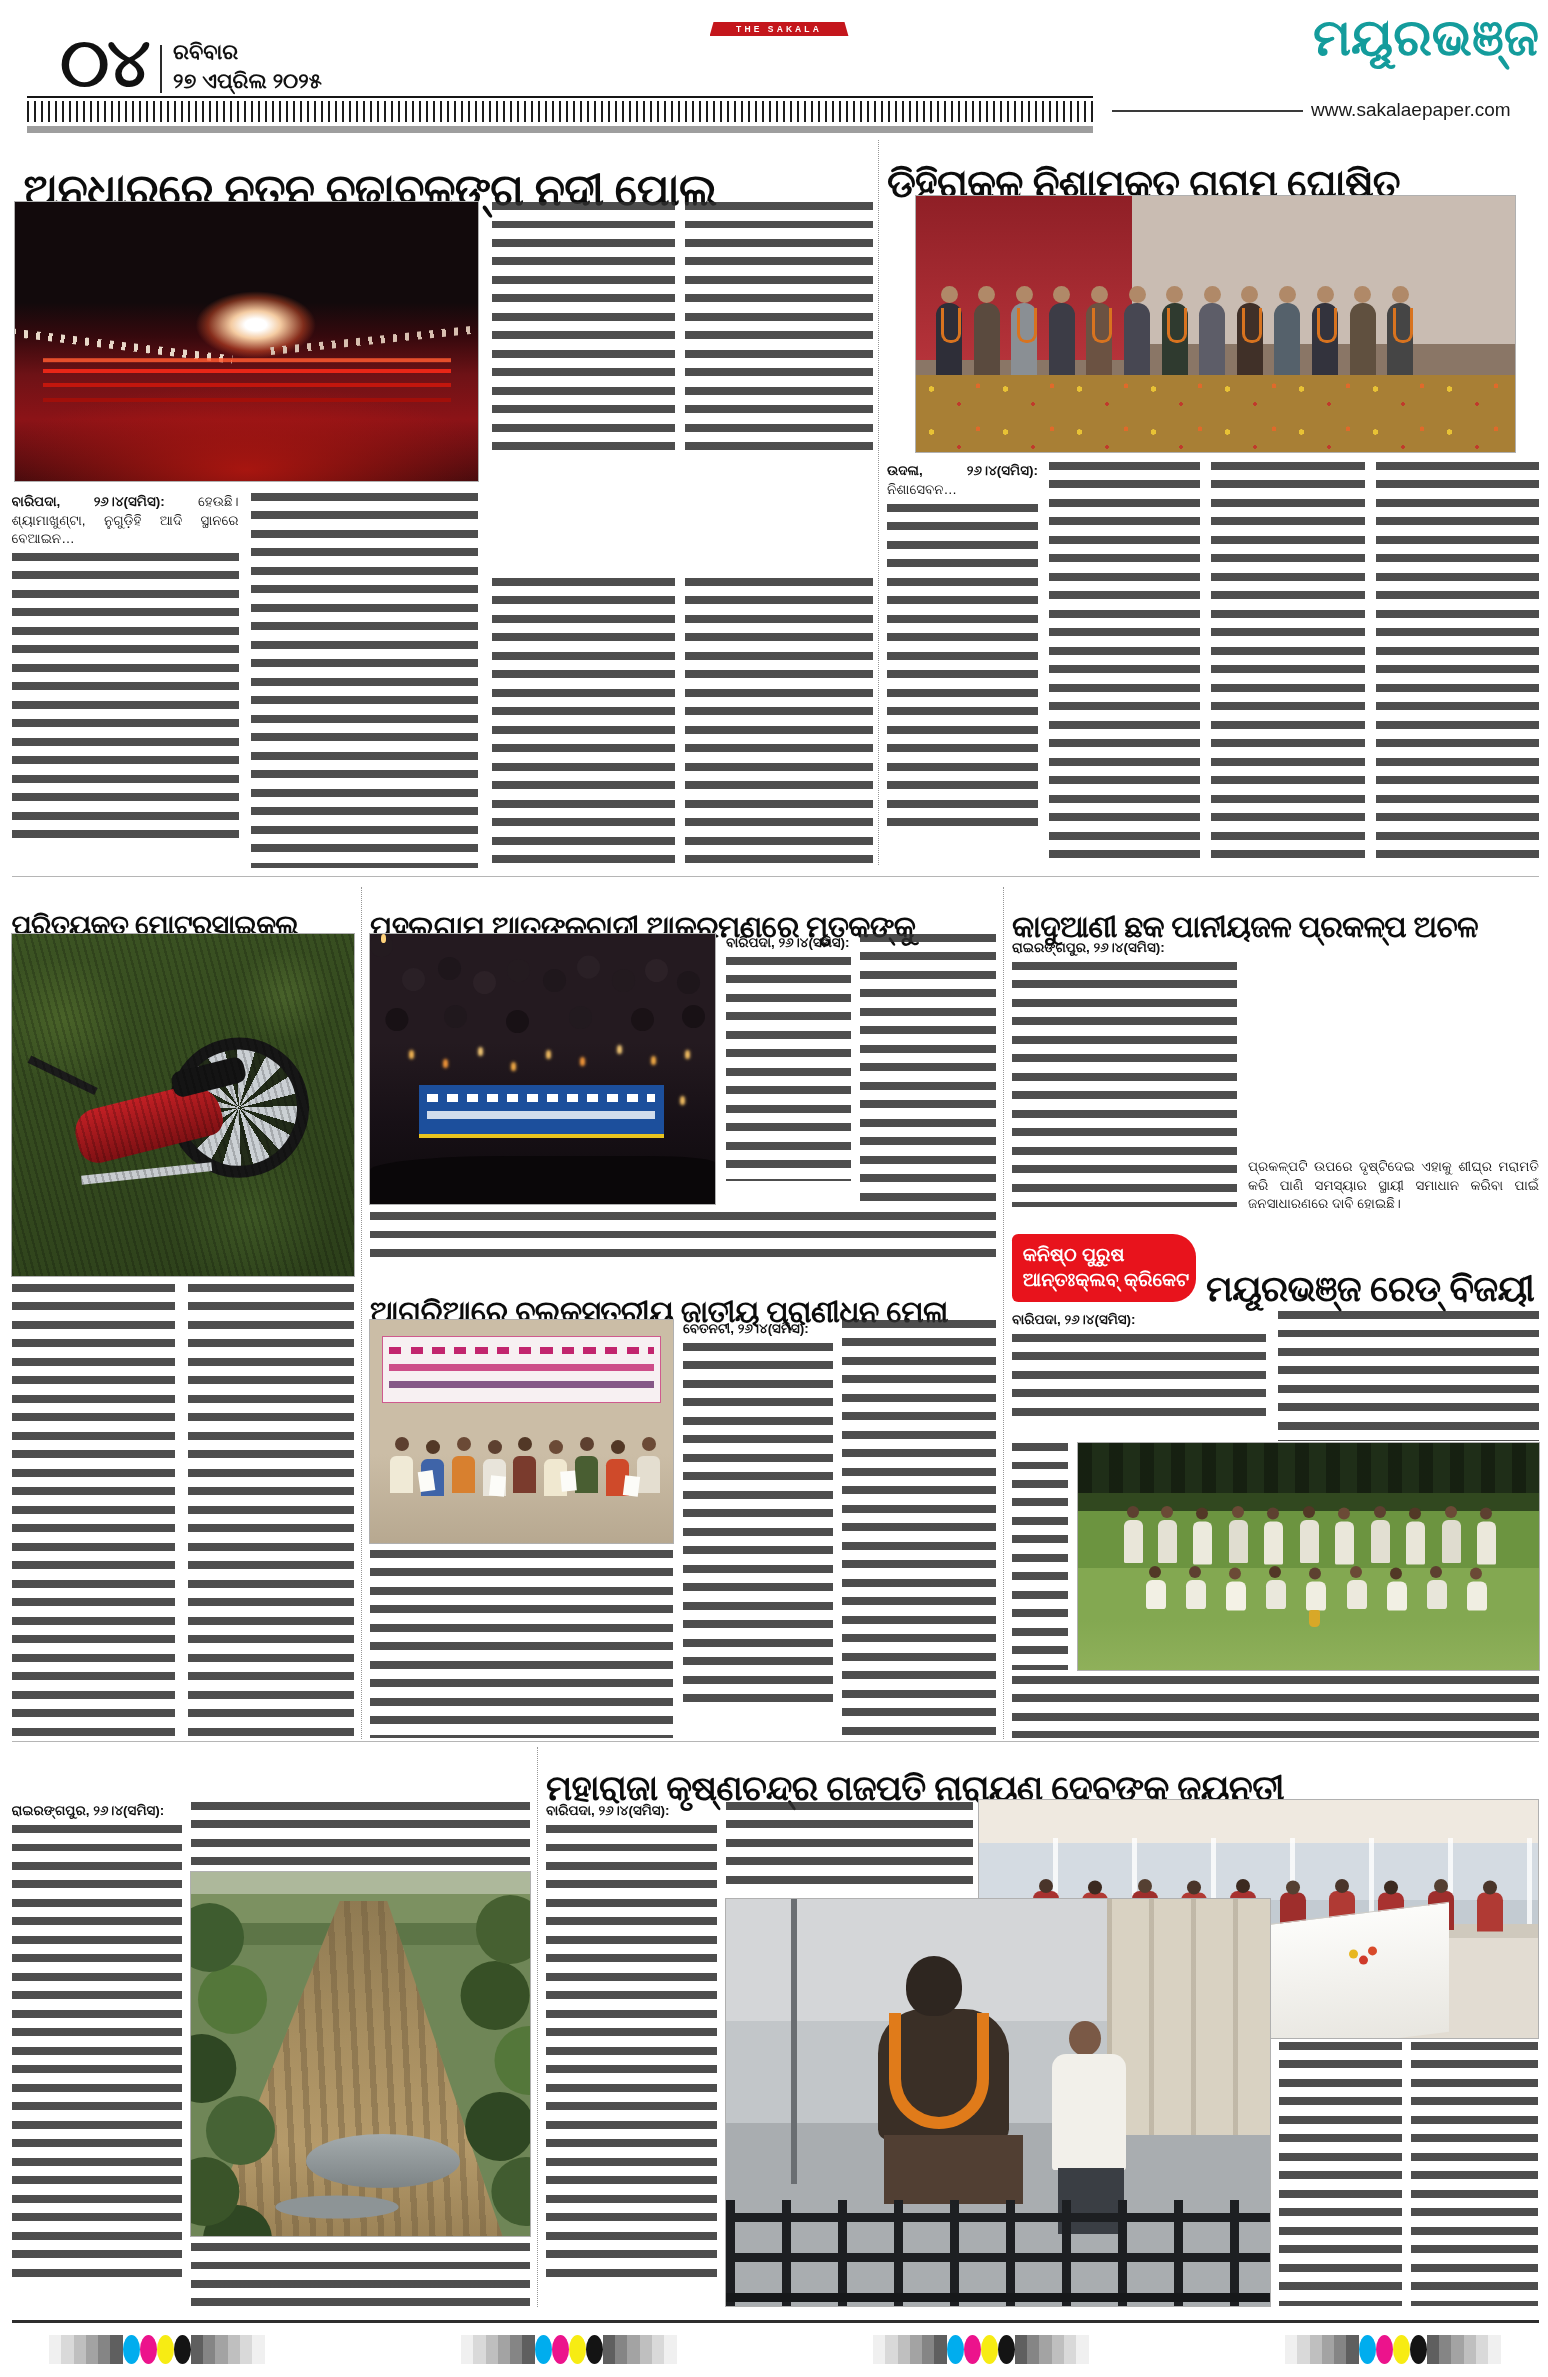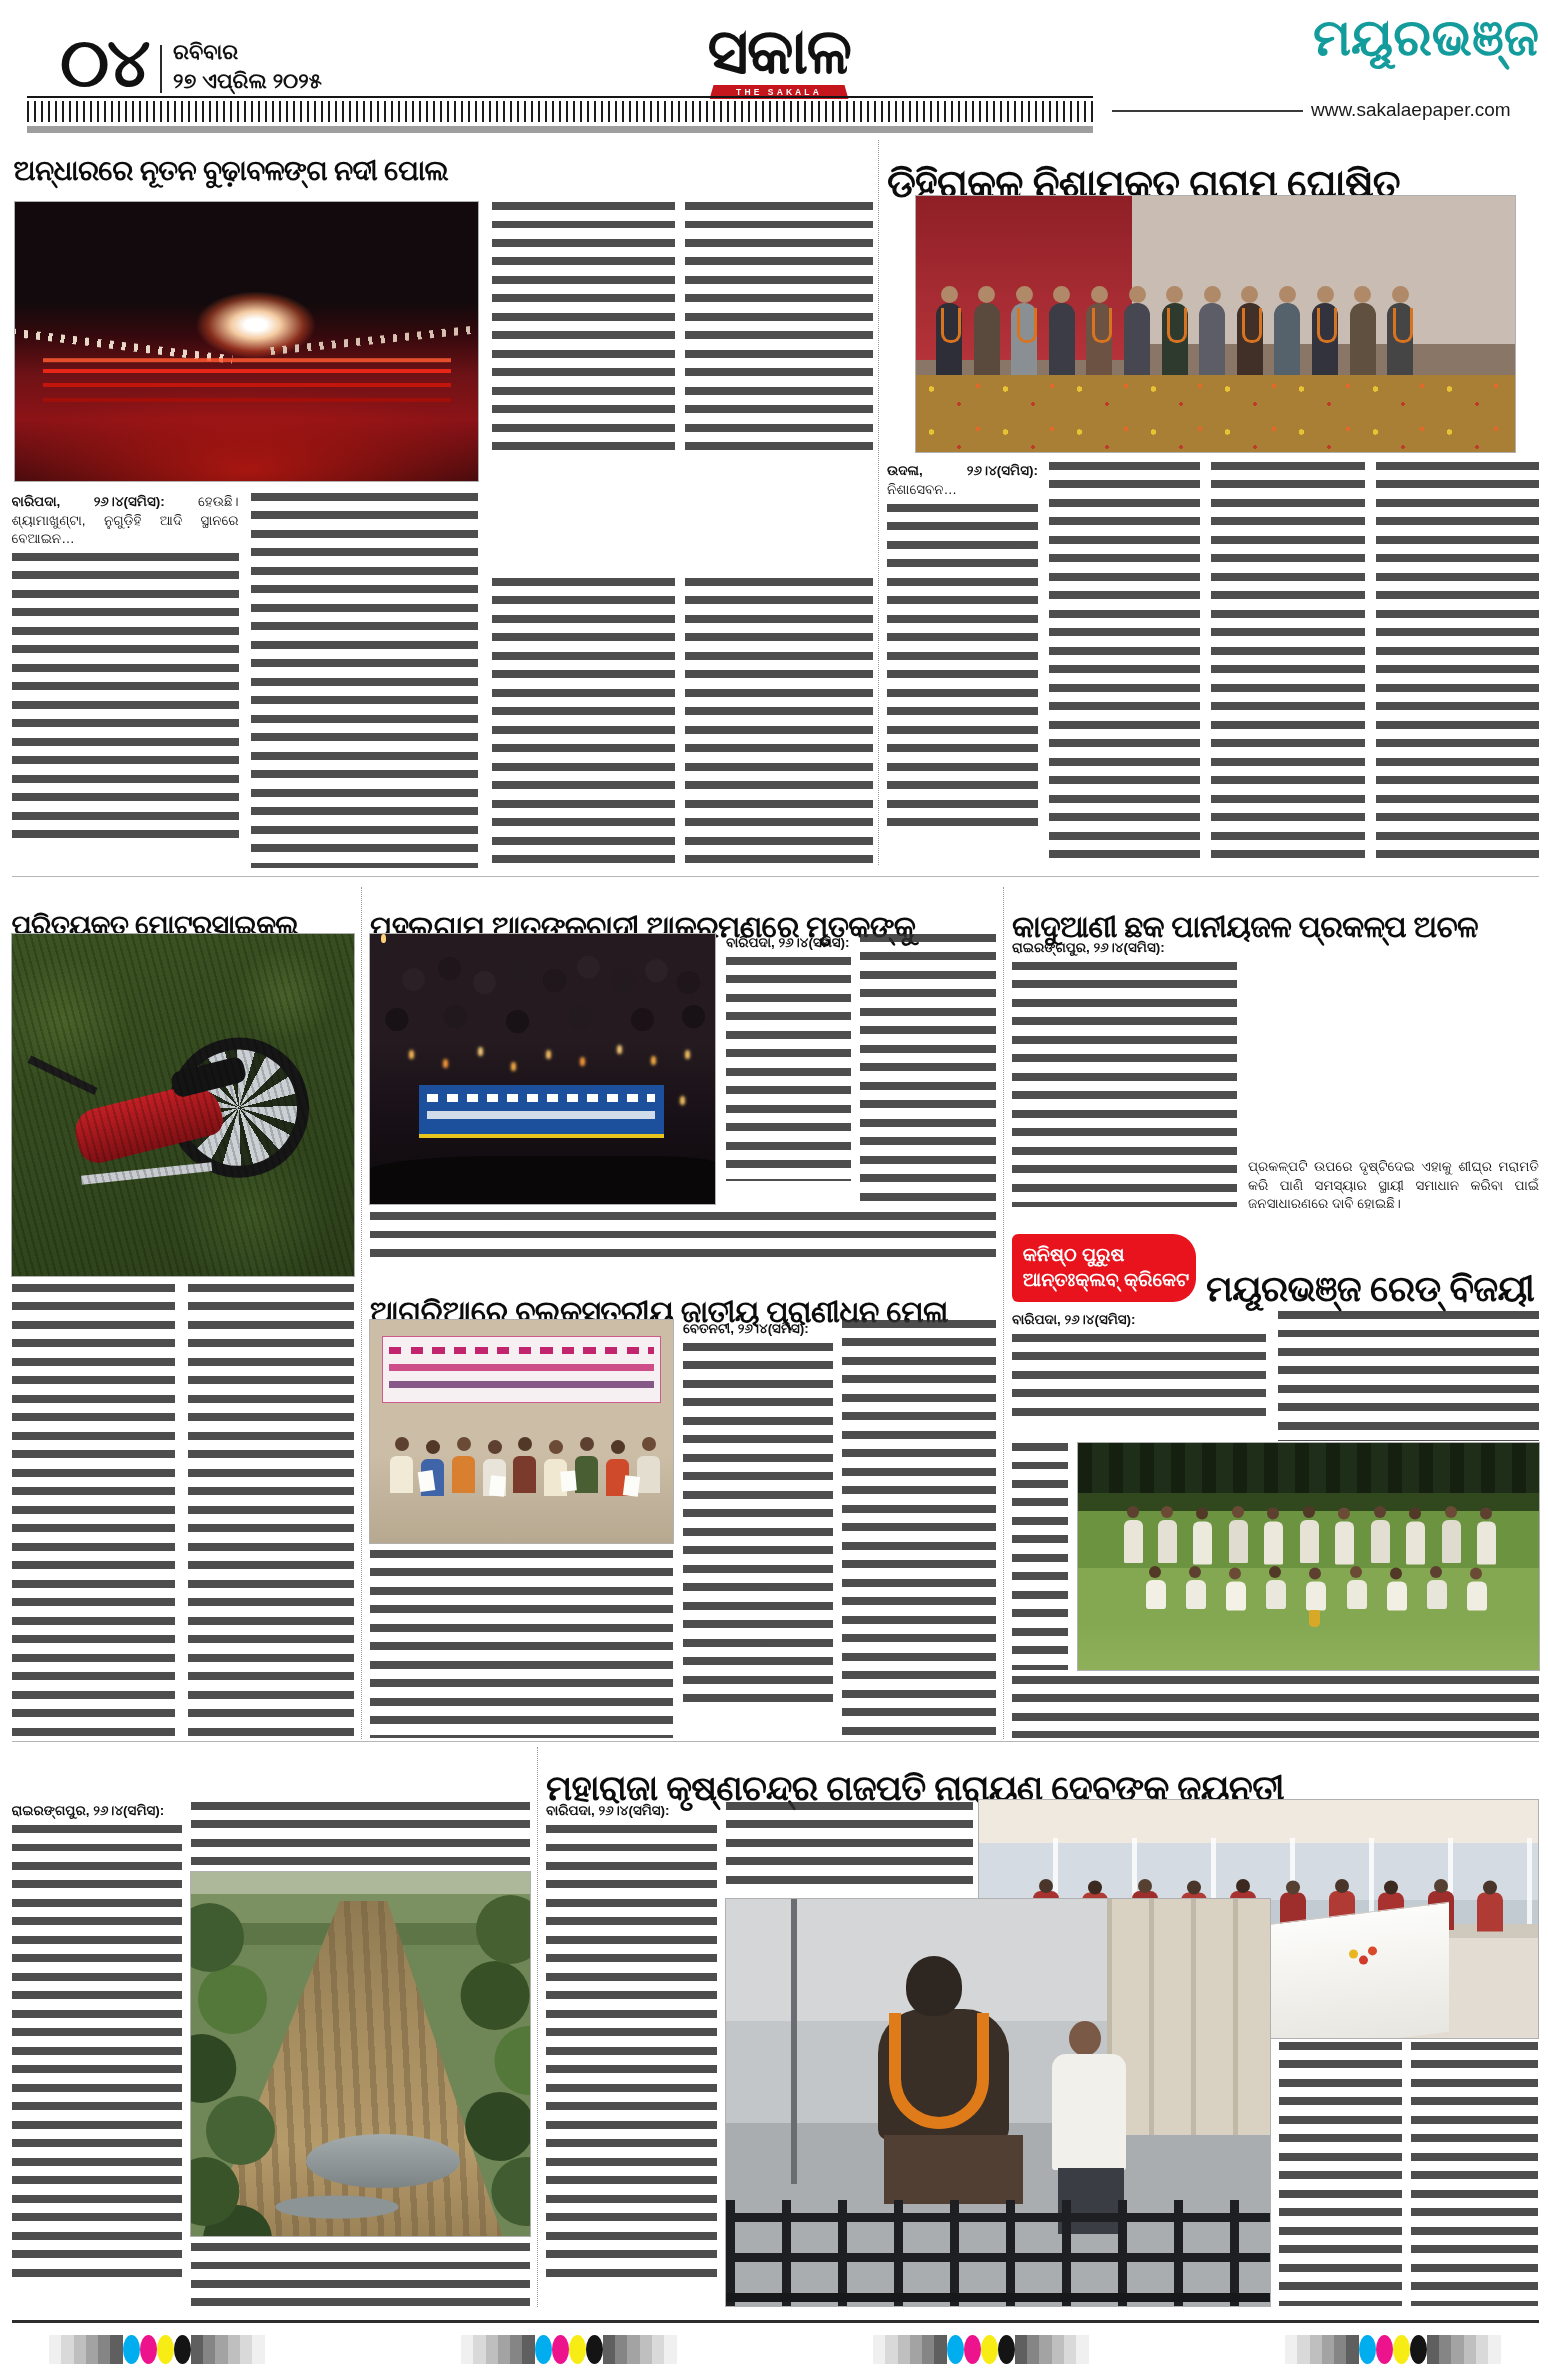--- a/index.html
+++ b/index.html
@@ -29,21 +29,21 @@
   .col{position:absolute;overflow:hidden;}
   .body{margin:0;font-size:13.5px;line-height:18.5px;text-align:justify;color:#101010;}
   .body b{font-weight:800;}
   .gk{position:absolute;background-image:repeating-linear-gradient(180deg,#2e2e2e 0 7.7px,transparent 7.7px 18.5px);opacity:.85;}
   .gk2{background-image:repeating-linear-gradient(180deg,#2e2e2e 0 7.7px,transparent 7.7px 18.5px);opacity:.85;}
   .vsep{position:absolute;border-left:1.5px dotted #969696;width:0;}
   .hsep{position:absolute;height:0.8px;background:#b5b5b5;}
   .photo{position:absolute;overflow:hidden;outline:0.8px solid #b0b0b0;background:#ddd;}
   
   .art1{left:11.6px;top:137px;width:861px;height:731px;}
-  .a1h{left:2px;top:0;width:861px;font-size:28px;}
+  .a1h{left:12px;top:0;width:861px;font-size:44px;}
   .ph-bridge{left:3.9px;top:65px;width:463px;height:279px;background:
     radial-gradient(ellipse 77px 43px at 52% 44%,#fff 0 14%,rgba(255,214,170,.95) 32%,rgba(255,96,48,.4) 62%,transparent 78%),
     radial-gradient(ellipse 70% 38% at 50% 96%,rgba(190,24,16,.8),transparent 80%),
     linear-gradient(180deg,#120a0c 0 36%,#35090d 48%,#6e1216 62%,#8c1317 78%,#3f0a0d 100%);}
   .ph-bridge .railL{position:absolute;left:-4.6px;top:50%;width:48%;height:7.7px;transform:rotate(7deg);
     background:repeating-linear-gradient(90deg,#e8d8c8 0 3.9px,transparent 3.9px 12.3px);}
   .ph-bridge .railR{position:absolute;right:-4.6px;top:48%;width:46%;height:7.7px;transform:rotate(-6deg);
     background:repeating-linear-gradient(90deg,#d8c0b0 0 3.9px,transparent 3.9px 12.3px);}
   .ph-bridge .streaks{position:absolute;left:6%;top:60%;width:88%;height:3.9px;background:#ff2a18;opacity:.85;
     box-shadow:0 14px 0 #d0170c,0 29px 0 #a80f08,0 -10.8px 0 #ff5a30;}
@@ -237,21 +237,20 @@
 </head>
 <body>
 
 <div class="page">
 
   <div class="abs pgno">୦୪</div>
   <div class="abs hr-vline"></div>
   <div class="abs day">ରବିବାର</div>
   <div class="abs date">୨୭ ଏପ୍ରିଲ ୨୦୨୫</div>
   <div class="abs mast">
-    <div class="mh">ସକାଳ</div>
     <div class="ribbon">THE SAKALA</div>
   </div>
   <div class="abs edition">ମୟୂରଭଞ୍ଜ</div>
   <div class="abs topline"></div>
   <div class="abs barcode"></div>
   <div class="abs webline"></div>
   <div class="abs website">www.sakalaepaper.com</div>
   <div class="abs graybar"></div>
 
   <div class="art art1">

